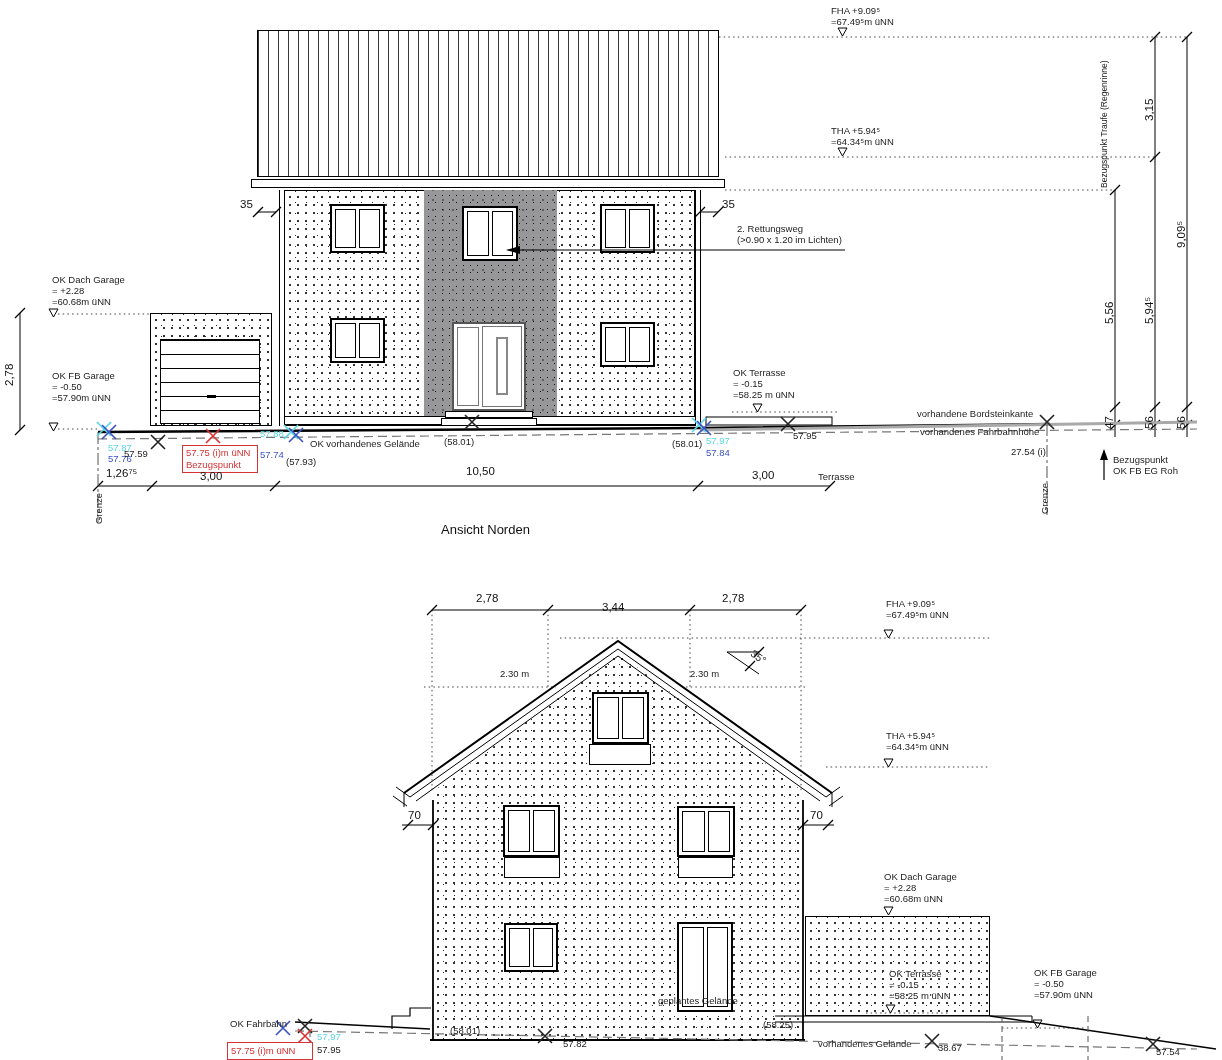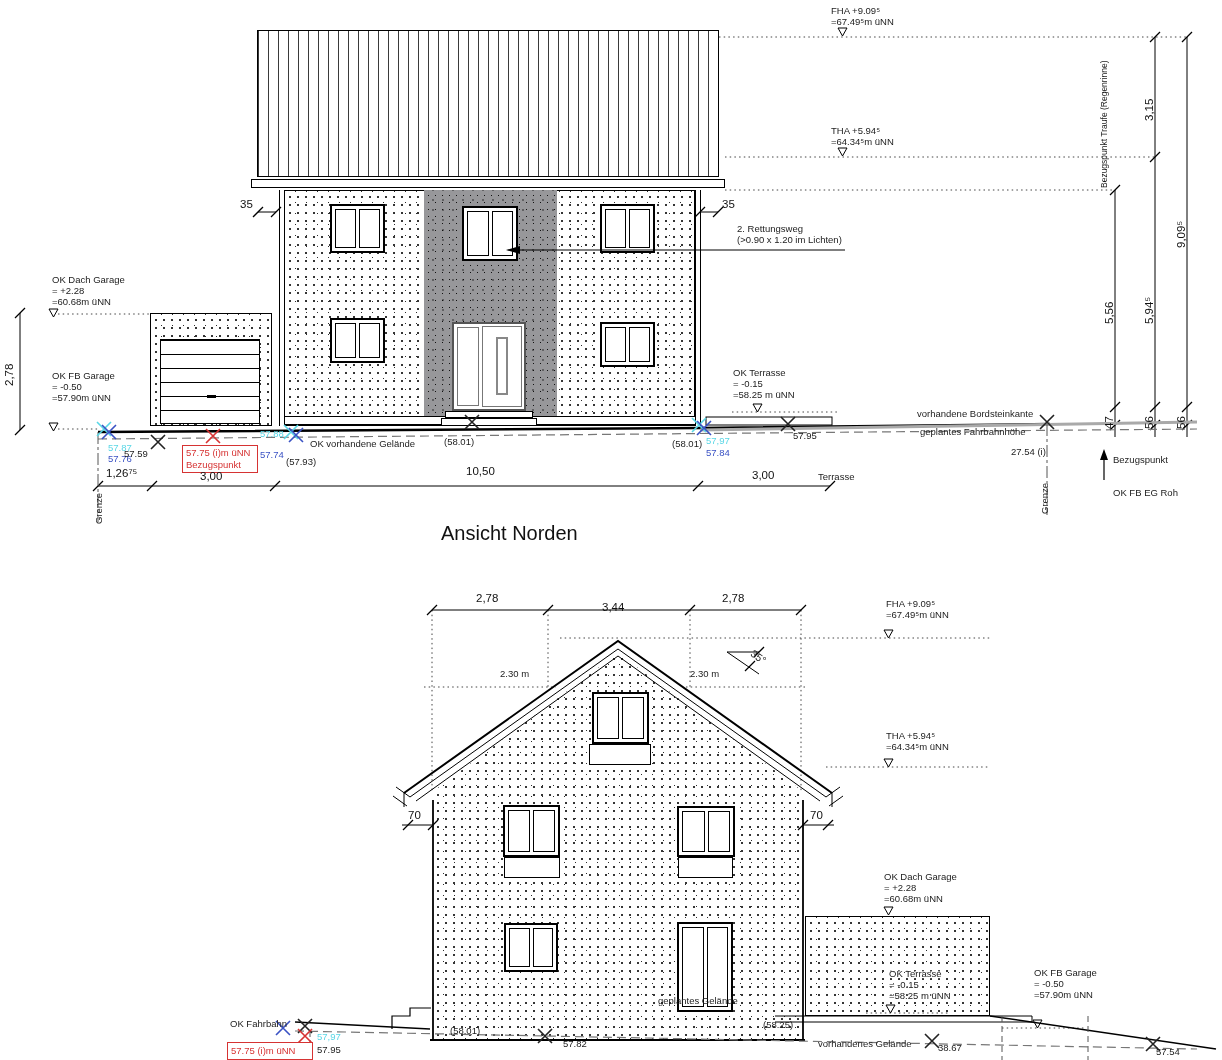--- a/index.html
+++ b/index.html
@@ -1,21 +1,21 @@
 <!DOCTYPE html>
 <html><head>
 <meta charset="utf-8">
 <style>
   html,body{margin:0;padding:0;background:#fff}
   #sheet{position:relative;width:1222px;height:1060px;background:#fff;overflow:hidden;
          font-family:Liberation Sans, sans-serif}
   .abs{position:absolute}
   .t{position:absolute;font-size:9.5px;line-height:1.12;color:#1c1c1c;white-space:nowrap}
   .d{position:absolute;font-size:11.5px;line-height:1;color:#111;white-space:nowrap}
-  .big{position:absolute;font-size:20px;color:#111;white-space:nowrap}
+  .big{position:absolute;font-size:13px;color:#111;white-space:nowrap}
   .rot{transform:rotate(-90deg);transform-origin:0 0}
   .cyan{color:#59d7e6}
   .blue{color:#3a52c4}
   .red{color:#d63333}
   .halo{text-shadow:0 0 2px #fff,0 0 2px #fff,0 0 2px #fff,1px 1px 1px #fff,-1px -1px 1px #fff}
   .stip{background-color:#fff;
         background-image:radial-gradient(#2b2b2b .7px,transparent .85px),radial-gradient(#2b2b2b .6px,transparent .8px);
         background-size:8px 8px,11px 11px;background-position:1px 2px,5px 6px}
   .stipd{background-color:#97979a;
         background-image:radial-gradient(#111 .7px,transparent .85px),radial-gradient(#222 .6px,transparent .8px);
@@ -175,22 +175,22 @@
     <div class="t" style="left:52px;top:297px">=60.68m üNN</div>
     <div class="t" style="left:52px;top:371px">OK FB Garage</div>
     <div class="t" style="left:52px;top:382px">= -0.50</div>
     <div class="t" style="left:52px;top:393px">=57.90m üNN</div>
     <div class="t" style="left:733px;top:368px">OK Terrasse</div>
     <div class="t" style="left:733px;top:379px">= -0.15</div>
     <div class="t" style="left:733px;top:390px">=58.25 m üNN</div>
     <div class="t" style="left:737px;top:224px">2. Rettungsweg</div>
     <div class="t" style="left:737px;top:235px">(&gt;0.90 x 1.20 im Lichten)</div>
     <div class="t" style="left:917px;top:409px">vorhandene Bordsteinkante</div>
-    <div class="t" style="left:920px;top:427px">geplantes Fahrbahnhöhe</div>
-    <div class="t" style="left:310px;top:439px">OK vorhandene Gelände</div>
+    <div class="t" style="left:920px;top:427px">vorhandenes Fahrbahnhöhe</div>
+    <div class="t" style="left:310px;top:439px">OK vorhandenes Gelände</div>
     <div class="t" style="left:444px;top:437px">(58.01)</div>
     <div class="t" style="left:672px;top:439px">(58.01)</div>
     <div class="t cyan" style="left:108px;top:443px">57.87</div>
     <div class="t blue" style="left:108px;top:454px">57.76</div>
     <div class="t" style="left:124px;top:449px">57.59</div>
     <div class="abs" style="left:182px;top:445px;width:76px;height:28px;border:1.5px solid #d63333;box-sizing:border-box;background:#fff">
       <div class="t red" style="left:3px;top:2px">57.75 (i)m üNN</div>
       <div class="t red" style="left:3px;top:14px">Bezugspunkt</div>
     </div>
     <div class="t cyan" style="left:260px;top:429px">57.88</div>
@@ -213,21 +213,21 @@
     <div class="d rot" style="left:1104px;top:324px">5,56</div>
     <div class="d rot" style="left:1144px;top:324px">5,94⁵</div>
     <div class="d rot" style="left:1176px;top:248px">9,09⁵</div>
     <div class="d rot" style="left:1104px;top:429px">47</div>
     <div class="d rot" style="left:1144px;top:429px">56</div>
     <div class="d rot" style="left:1176px;top:429px">56</div>
     <div class="t rot" style="left:1100px;top:188px;font-size:8.5px">Bezugspunkt Traufe (Regenrinne)</div>
     <div class="t rot" style="left:94px;top:524px">Grenze</div>
     <div class="t rot" style="left:1040px;top:514px">Grenze</div>
     <div class="t" style="left:1113px;top:455px">Bezugspunkt</div>
-    <div class="t" style="left:1113px;top:488px">OK FB EG Roh</div>
+    <div class="t" style="left:1113px;top:466px">OK FB EG Roh</div>
     <div class="big" style="left:441px;top:522px">Ansicht Norden</div>
   </div>
 
   <div>
 
     <div class="stip abs" style="left:433px;top:653px;width:370px;height:387px;
                 clip-path:polygon(50% 0%,100% 35.8%,100% 100%,0% 100%,0% 35.8%)"></div>
 
     <div class="stip abs" style="left:805px;top:916px;width:185px;height:100px;border:1.5px solid #000;box-sizing:border-box"></div>
 

